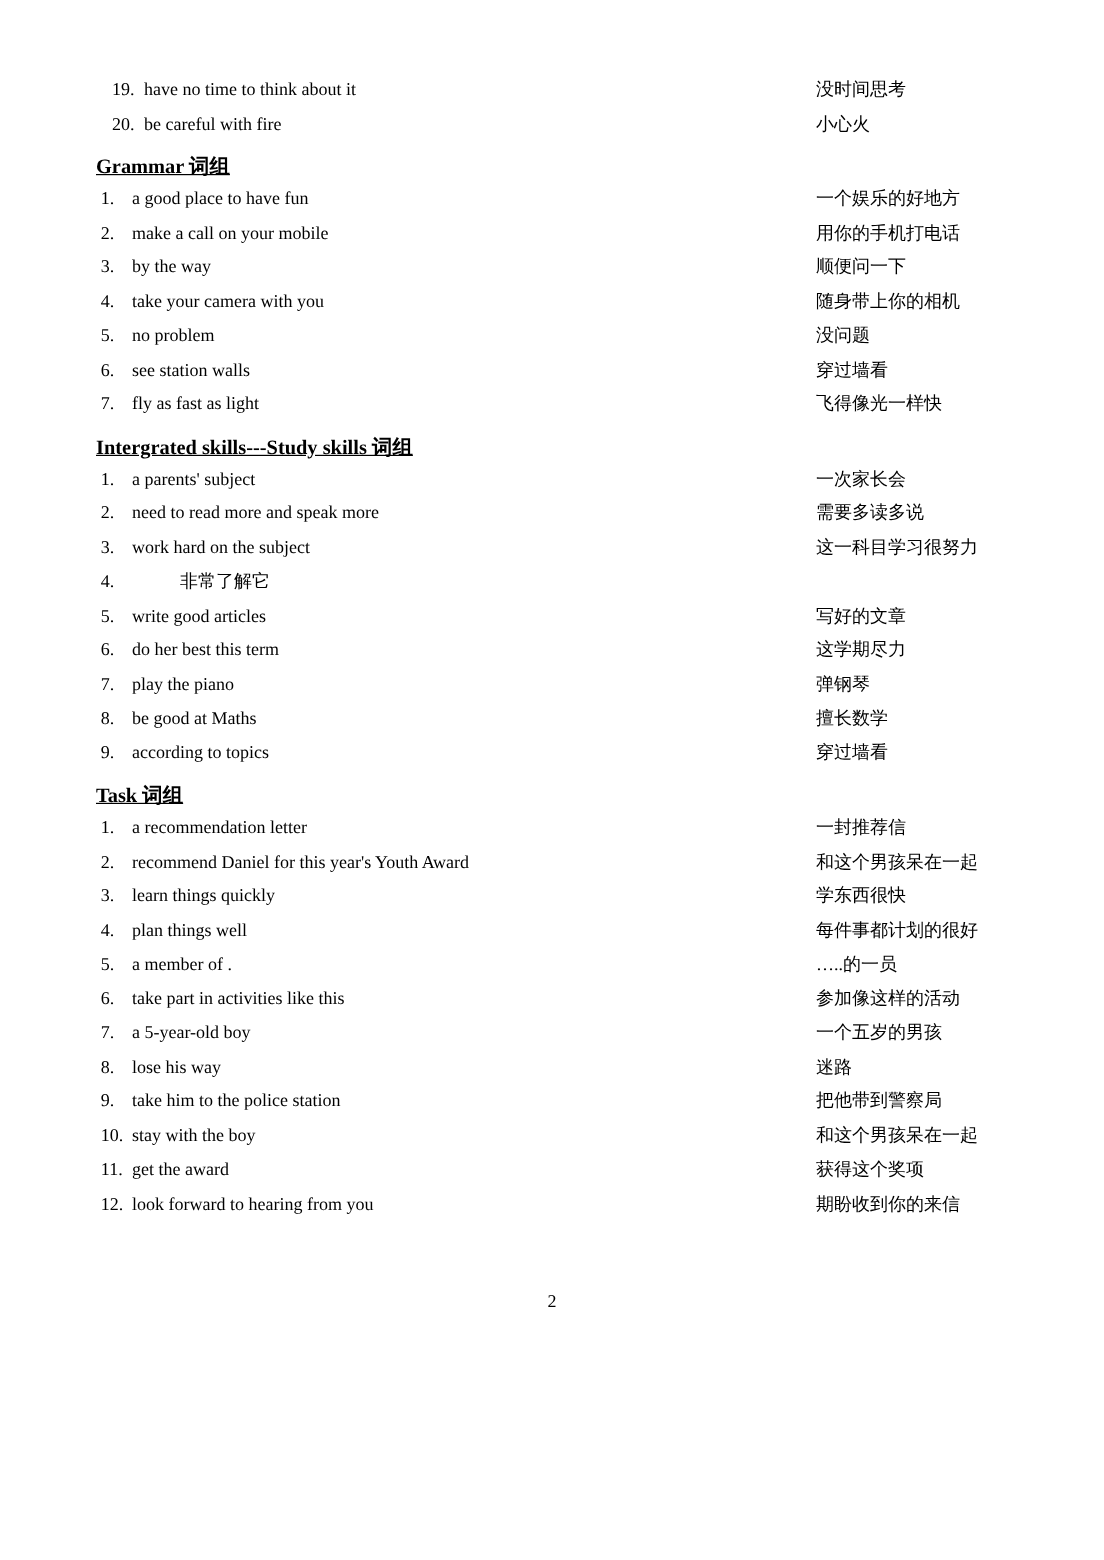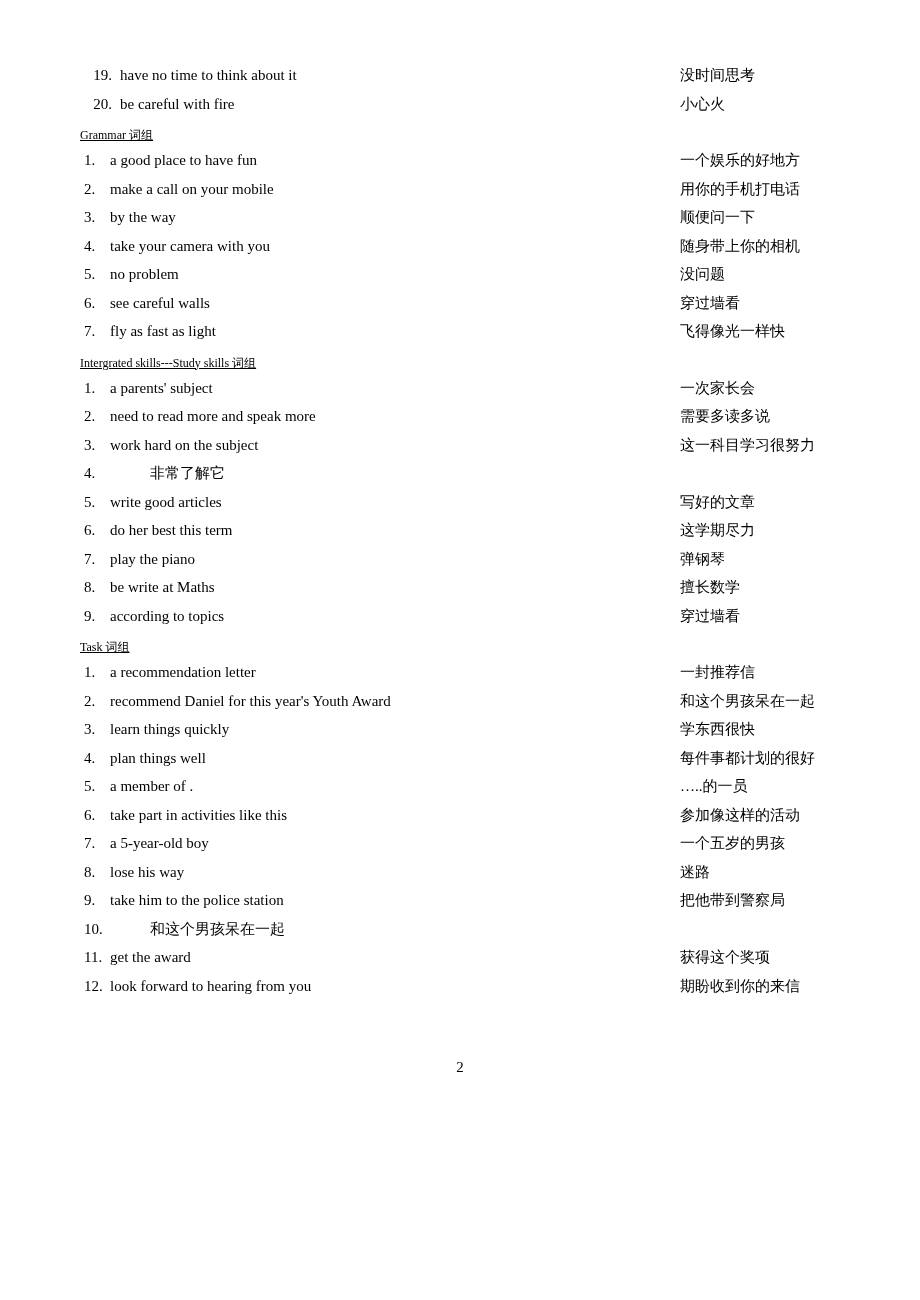--- a/index.html
+++ b/index.html
@@ -17,24 +17,24 @@
       min-height: 1300px;
       padding: 60px 80px 80px 80px;
     }
 
     .page-content {
       max-width: 760px;
       margin: 0 auto;
     }
 
     .section-header {
-      font-weight: normal;
+      font-weight: bold;
       text-decoration: underline;
       margin: 10px 0 4px 0;
-      font-size: 12px;
+      font-size: 17px;
     }
 
     .item-row {
       display: flex;
       align-items: flex-end;
       margin: 3px 0;
       line-height: 1.7;
     }
 
     .item-number {
@@ -108,21 +108,21 @@
           <span class="item-english">take your camera with you</span>
           <span class="item-chinese">随身带上你的相机</span>
         </div>
         <div class="item-row">
           <span class="item-number-dot">5.</span>
           <span class="item-english">no problem</span>
           <span class="item-chinese">没问题</span>
         </div>
         <div class="item-row">
           <span class="item-number-dot">6.</span>
-          <span class="item-english">see careful walls</span>
+          <span class="item-english">see station walls</span>
           <span class="item-chinese">穿过墙看</span>
         </div>
         <div class="item-row">
           <span class="item-number-dot">7.</span>
           <span class="item-english">fly as fast as light</span>
           <span class="item-chinese"> 飞得像光一样快</span>
         </div>
       </div>
   </div>
 
@@ -158,21 +158,21 @@
           <span class="item-english">do her best this term</span>
           <span class="item-chinese">这学期尽力</span>
         </div>
         <div class="item-row">
           <span class="item-number-dot">7.</span>
           <span class="item-english">play the piano</span>
           <span class="item-chinese">弹钢琴</span>
         </div>
         <div class="item-row">
           <span class="item-number-dot">8.</span>
-          <span class="item-english">be write at Maths</span>
+          <span class="item-english">be good at Maths</span>
           <span class="item-chinese">擅长数学</span>
         </div>
         <div class="item-row">
           <span class="item-number-dot">9.</span>
           <span class="item-english">according to topics</span>
           <span class="item-chinese">穿过墙看</span>
         </div>
       </div>
   </div>
 
@@ -219,20 +219,21 @@
           <span class="item-english">lose his way</span>
           <span class="item-chinese">迷路</span>
         </div>
         <div class="item-row">
           <span class="item-number-dot">9.</span>
           <span class="item-english">take him to the police station</span>
           <span class="item-chinese">把他带到警察局</span>
         </div>
         <div class="item-row">
           <span class="item-number-dot">10.</span>
+          <span class="item-english">stay with the boy</span>
           <span class="item-chinese">和这个男孩呆在一起</span>
         </div>
         <div class="item-row">
           <span class="item-number-dot">11.</span>
           <span class="item-english">get the award</span>
           <span class="item-chinese">获得这个奖项</span>
         </div>
         <div class="item-row">
           <span class="item-number-dot">12.</span>
           <span class="item-english">look forward to hearing from you</span>

